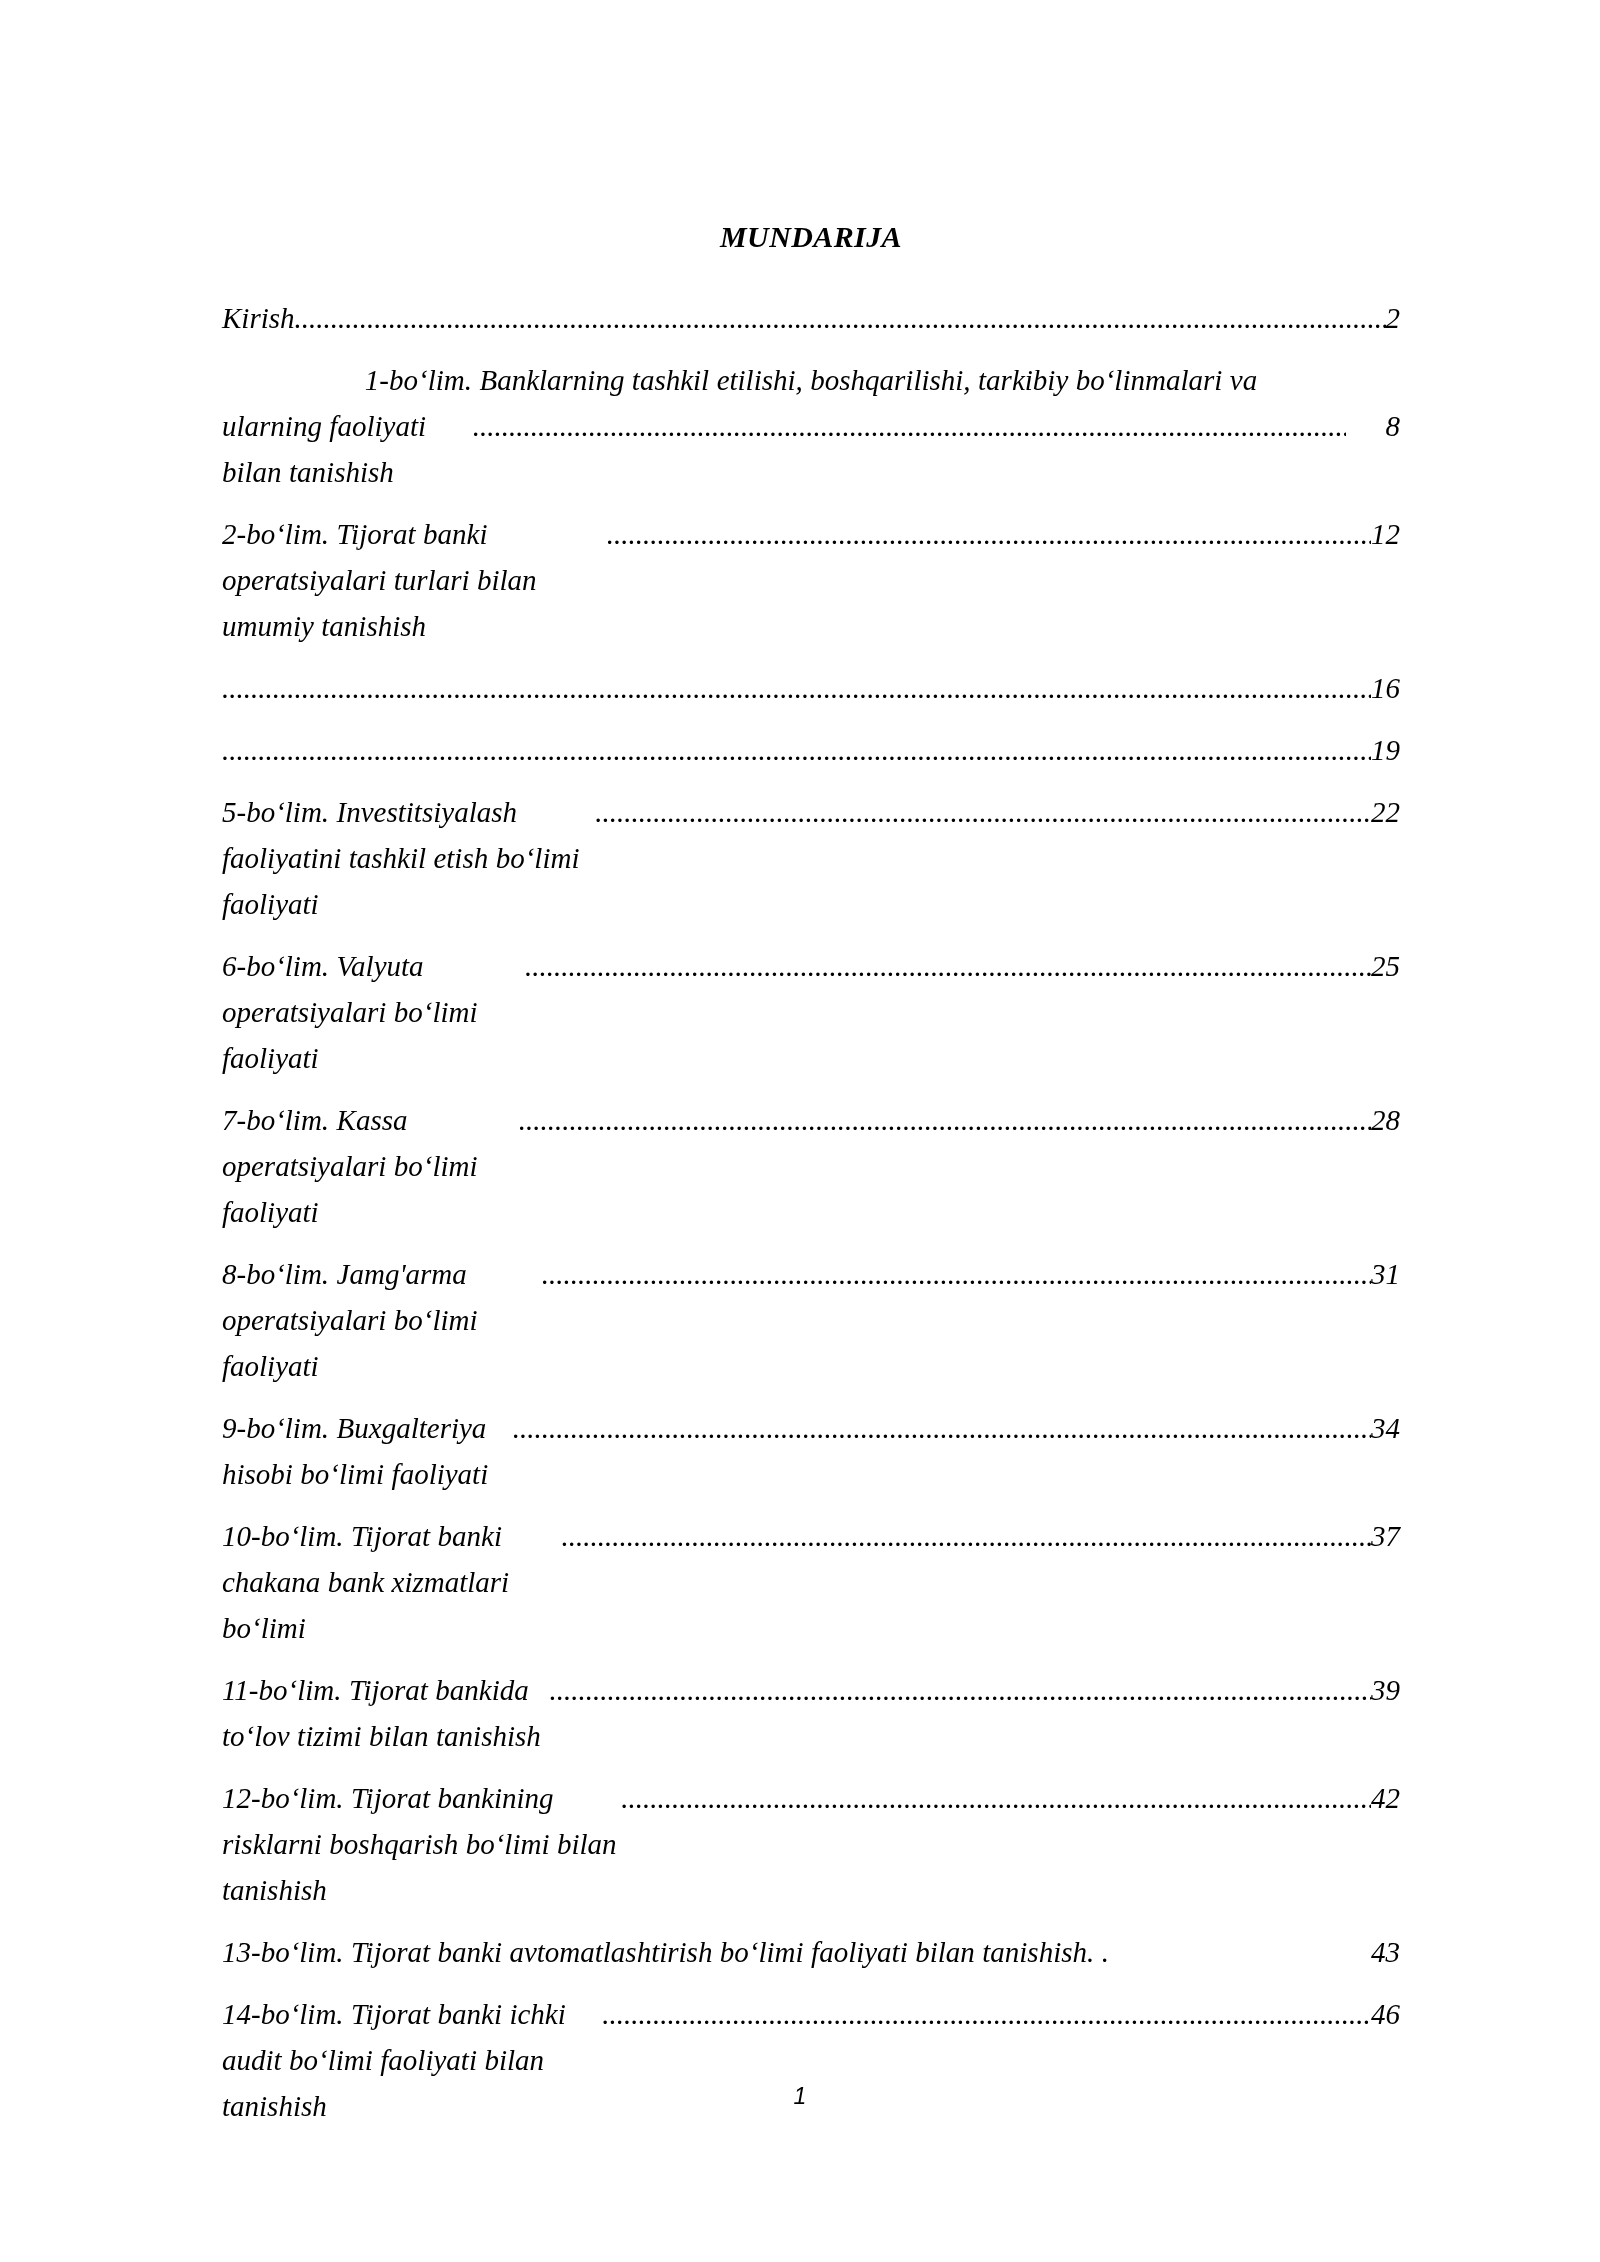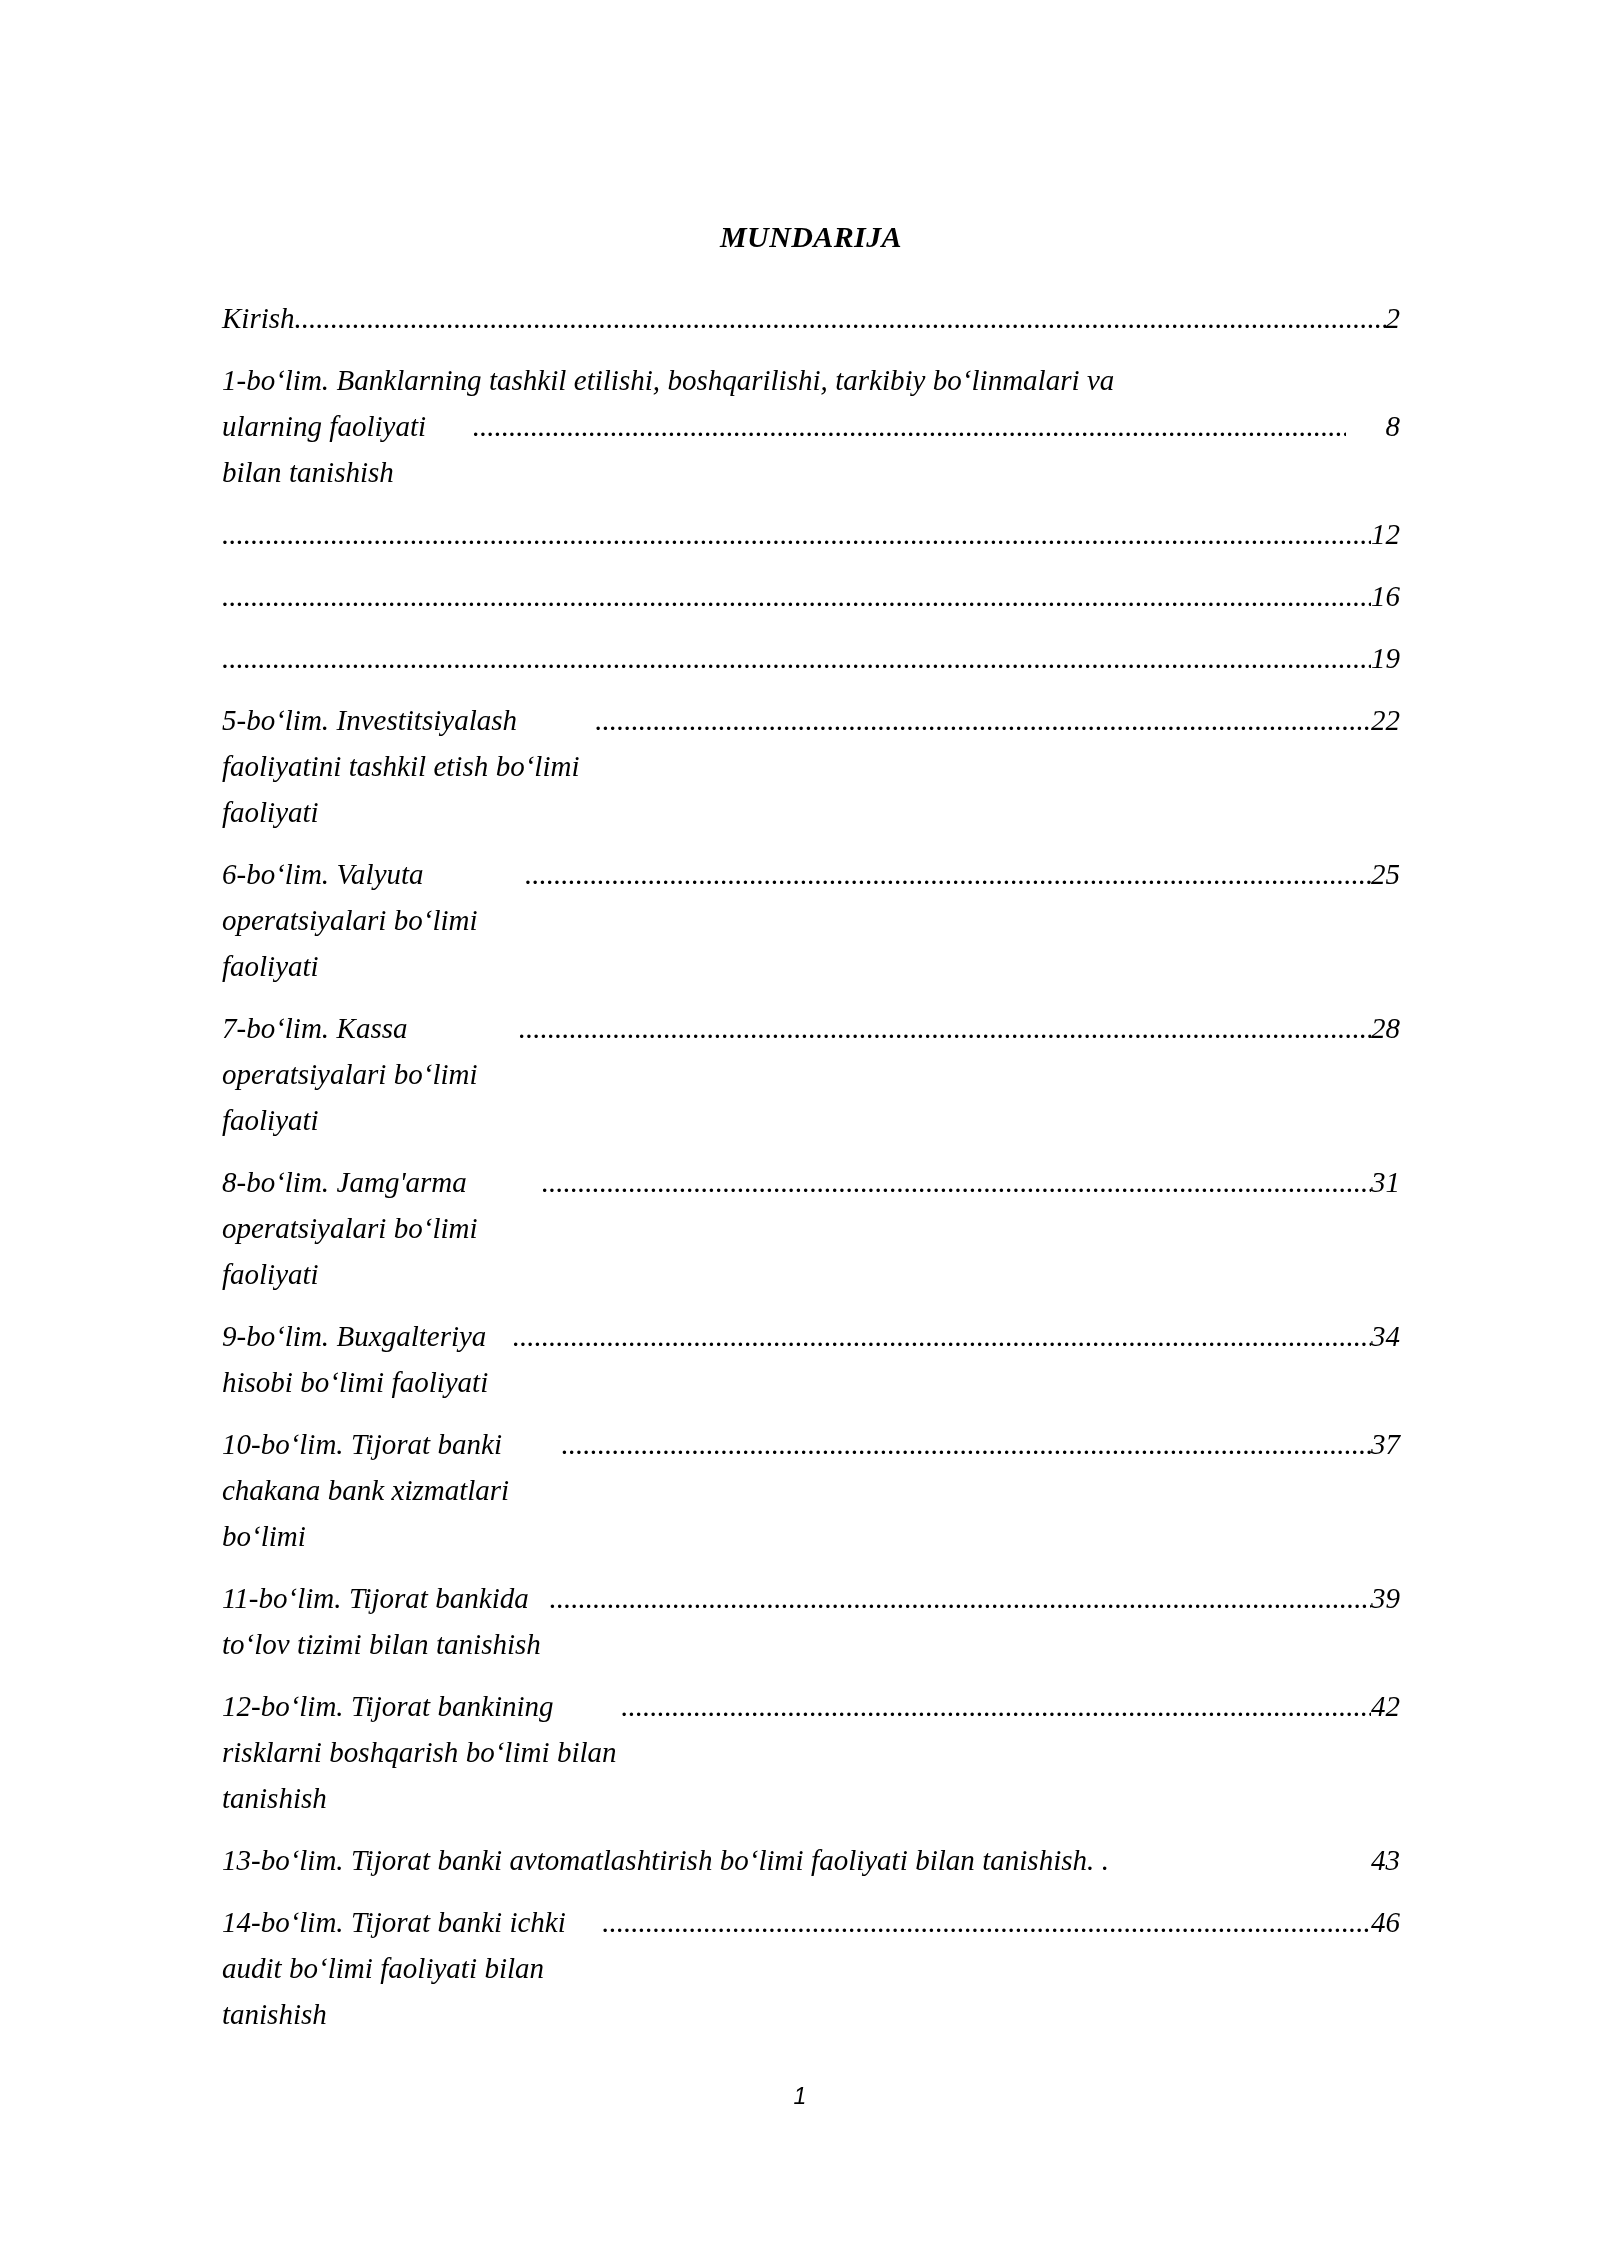--- a/index.html
+++ b/index.html
@@ -73,20 +73,21 @@
     min-width: 0;
   }
   .entry-page {
     flex: 0 0 auto;
     white-space: nowrap;
     text-align: right;
   }
   
   .entry-wrapped .wrap-line-1 {
     display: block;
+    text-align: center;
   }
   .entry-wrapped .wrap-line-2 {
     display: flex;
     align-items: baseline;
     width: 100%;
     gap: 40px;
   }
   .footer-page-number {
     position: absolute;
     left: 0;
@@ -118,20 +119,21 @@
         <li class="toc-entry entry-wrapped">
           <span class="wrap-line-1">1-bo‘lim. Banklarning tashkil etilishi, boshqarilishi, tarkibiy bo‘linmalari va</span>
           <span class="wrap-line-2">
             <span class="entry-label">ularning faoliyati bilan tanishish</span>
             <span class="entry-leader">...........................................................................................................................................................................................................................</span>
             <span class="entry-page">8</span>
           </span>
         </li>
         <li class="toc-entry">
           <span class="entry-inner">
+            <span class="entry-label">2-bo‘lim. Tijorat banki operatsiyalari turlari bilan umumiy tanishish</span>
             <span class="entry-leader">...........................................................................................................................................................................................................................</span>
             <span class="entry-page">12</span>
           </span>
         </li>
         <li class="toc-entry">
           <span class="entry-inner">
             <span class="entry-leader">...........................................................................................................................................................................................................................</span>
             <span class="entry-page">16</span>
           </span>
         </li>

